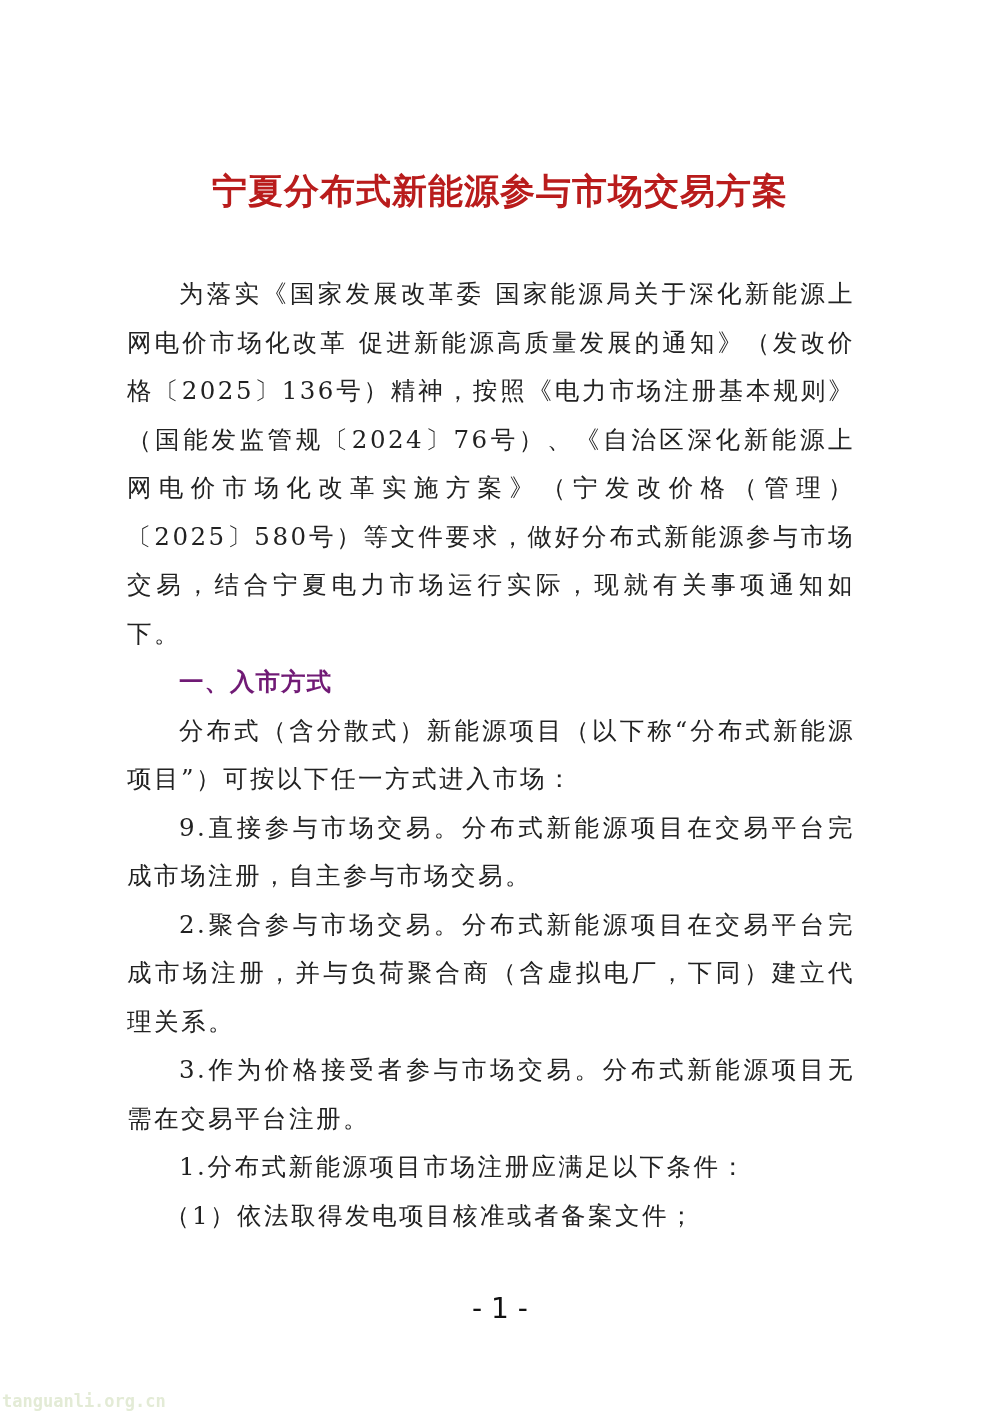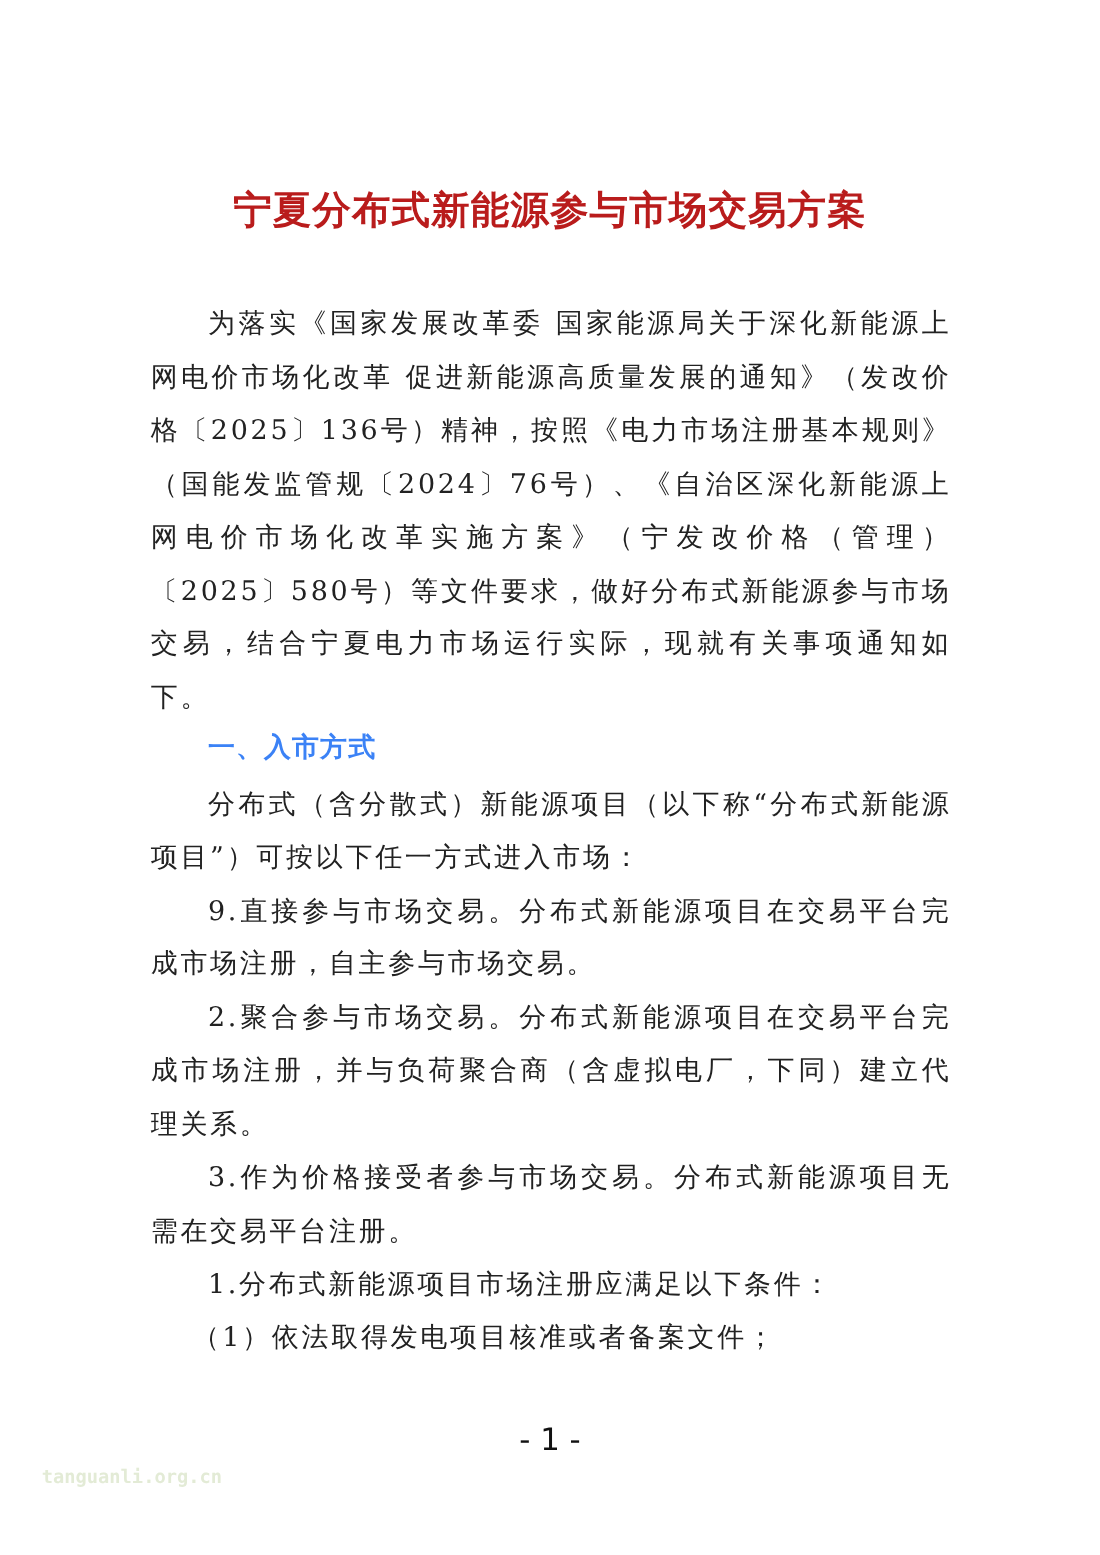--- a/index.html
+++ b/index.html
@@ -17,56 +17,55 @@
       top: 168px;
       text-align: center;
       font-family: "DejaVu Sans", "Liberation Sans", sans-serif;
       font-size: 35px;
       font-weight: bold;
       color: #b91c1c;
       letter-spacing: 1px;
     }
     .body-text {
       position: absolute;
-      left: 137px;
+      left: 127px;
       width: 728px;
       top: 270px;
       font-size: 24.5px;
       line-height: 48.5px;
       letter-spacing: 2.5px;
       text-align: justify;
       text-align-last: left;
     }
     .para { margin: 0; text-indent: 52px; }
     .heading {
       margin: 0;
       text-indent: 52px;
-      font-family: Liberation Mono, monospace;
+      font-family: Liberation Sans, sans-serif;
       font-weight: bold;
-      color: #3b82f6;
+      color: #701a75;
       letter-spacing: 1px;
     }
     .sub { margin: 0; text-indent: 38px; }
     .page-num {
       position: absolute;
       left: 0; width: 1000px;
       top: 1292px;
       text-align: center;
       font-family: "DejaVu Sans", "Liberation Sans", sans-serif;
       font-size: 28px;
       color: #111;
     }
     .watermark {
       position: absolute;
-      left: 2px; top: 1333px;
+      left: 2px; top: 1391px;
       font-family: "DejaVu Sans Mono", "Liberation Mono", monospace;
       font-size: 17px;
       font-weight: bold;
       color: #e3ebd6;
-      margin-left: 36px;
     }
   </style>
 </head>
 <body>
 
 <div class="title">宁夏分布式新能源参与市场交易方案</div>
 
 <div class="body-text">
   <p class="para">为落实《国家发展改革委 国家能源局关于深化新能源上网电价市场化改革 促进新能源高质量发展的通知》（发改价格〔2025〕136号）精神，按照《电力市场注册基本规则》（国能发监管规〔2024〕76号）、《自治区深化新能源上网电价市场化改革实施方案》（宁发改价格（管理）〔2025〕580号）等文件要求，做好分布式新能源参与市场交易，结合宁夏电力市场运行实际，现就有关事项通知如下。</p>
   <p class="heading">一、入市方式</p>

